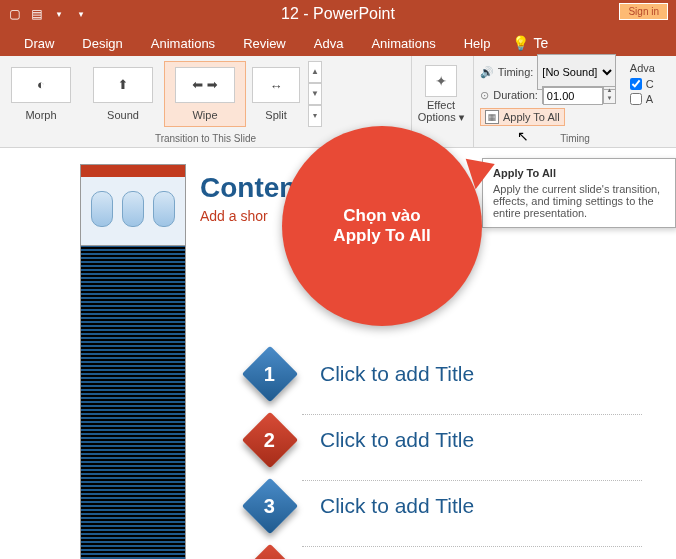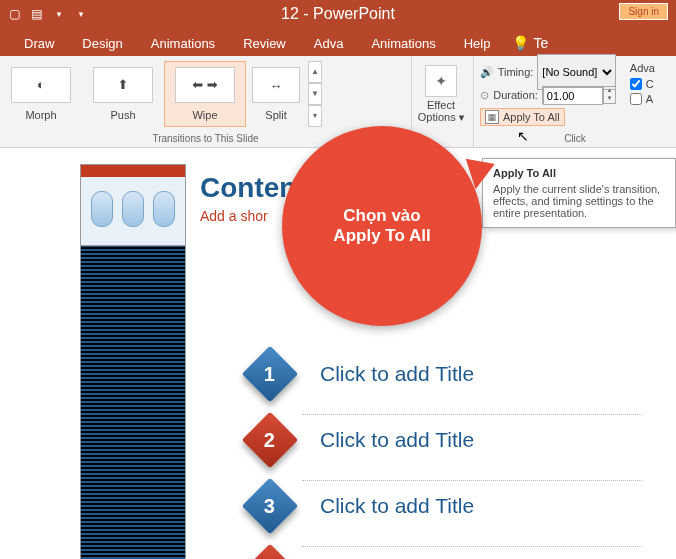--- a/index.html
+++ b/index.html
@@ -90,37 +90,37 @@
 <div class="ribbon">
 
   <div class="ribbon-group" style="width:412px">
     <div class="ribbon-group-content">
       <div class="trans-btn">
         <div class="trans-icon">◐</div>
         <div class="trans-label">Morph</div>
       </div>
       <div class="trans-btn">
         <div class="trans-icon">⬆</div>
-        <div class="trans-label">Push</div>
+        <div class="trans-label">Sound</div>
       </div>
       <div class="trans-btn selected">
         <div class="trans-icon">⬅ ➡</div>
         <div class="trans-label">Wipe</div>
       </div>
       <div class="trans-btn" style="width:60px">
         <div class="trans-icon" style="width:48px">↔</div>
         <div class="trans-label">Split</div>
       </div>
       <div class="gallery-arrows">
         <div class="gallery-arrow">▲</div>
         <div class="gallery-arrow">▼</div>
         <div class="gallery-arrow">▾</div>
       </div>
     </div>
-    <div class="ribbon-group-label">Transitions to This Slide</div>
+    <div class="ribbon-group-label">Transition to This Slide</div>
   </div>
 
   <div class="ribbon-group" style="width:62px">
     <div class="ribbon-group-content">
       <div class="effect-opts">
         <div class="effect-icon">✦</div>
         <div class="effect-lbl"><span>Effect Options</span> ▾</div>
       </div>
     </div>
     <div class="ribbon-group-label">&nbsp;</div>
@@ -155,21 +155,21 @@
         <div class="chk-row">
           <input type="checkbox" checked="" style="">
           <span>C</span>
         </div>
         <div class="chk-row">
           <input type="checkbox" style="">
           <span>A</span>
         </div>
       </div>
     </div>
-    <div class="ribbon-group-label">Click</div>
+    <div class="ribbon-group-label">Timing</div>
   </div>
 </div>
 
 <div class="tooltip">
   <div class="tooltip-title">Apply To All</div>
   <div>Apply the current slide's transition, effects, and timing settings to the entire presentation.</div>
 </div>
 
 <div class="slide-area">
   <div class="slide-thumb">

